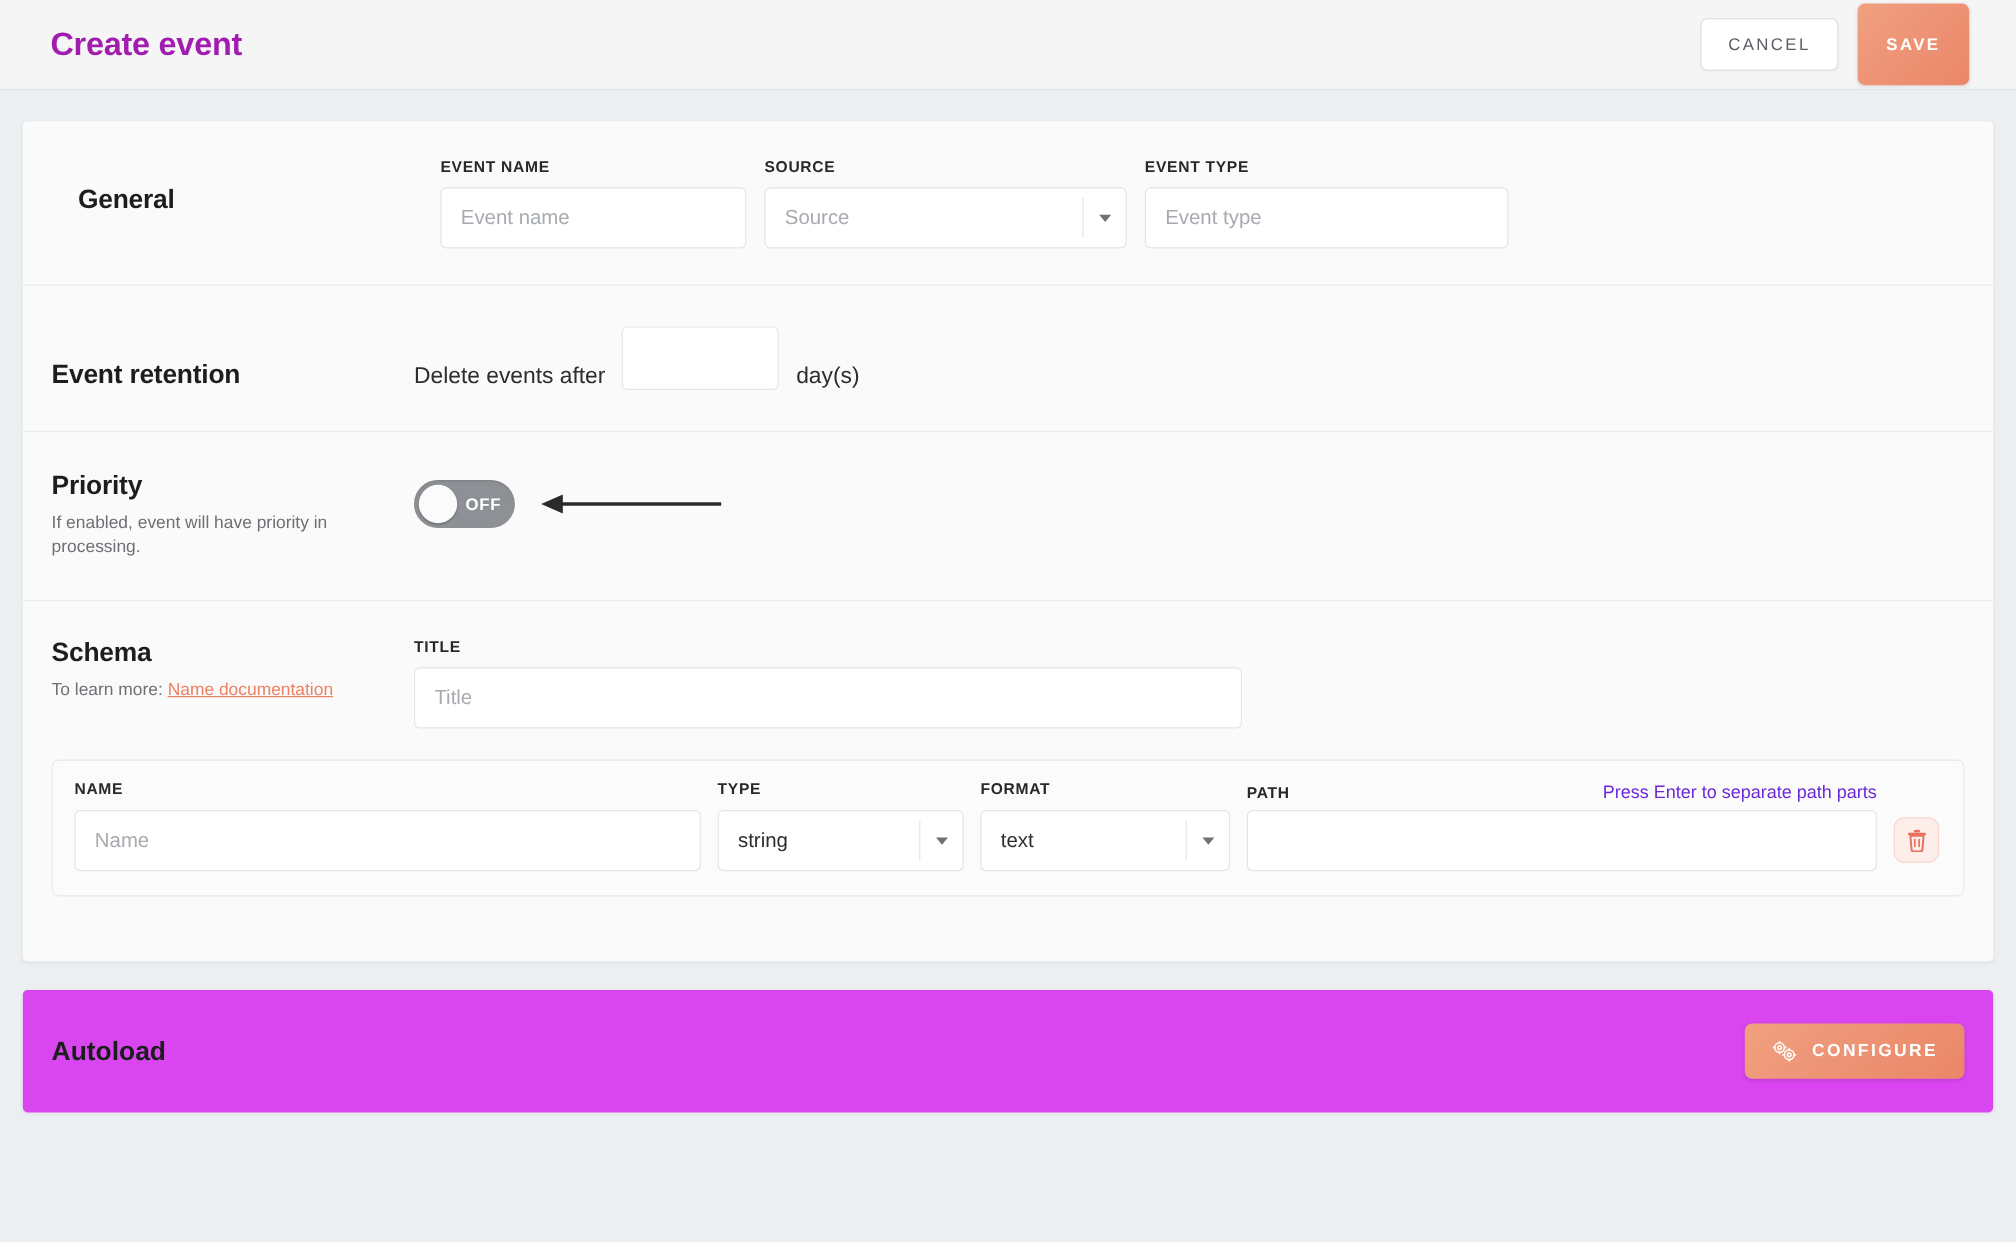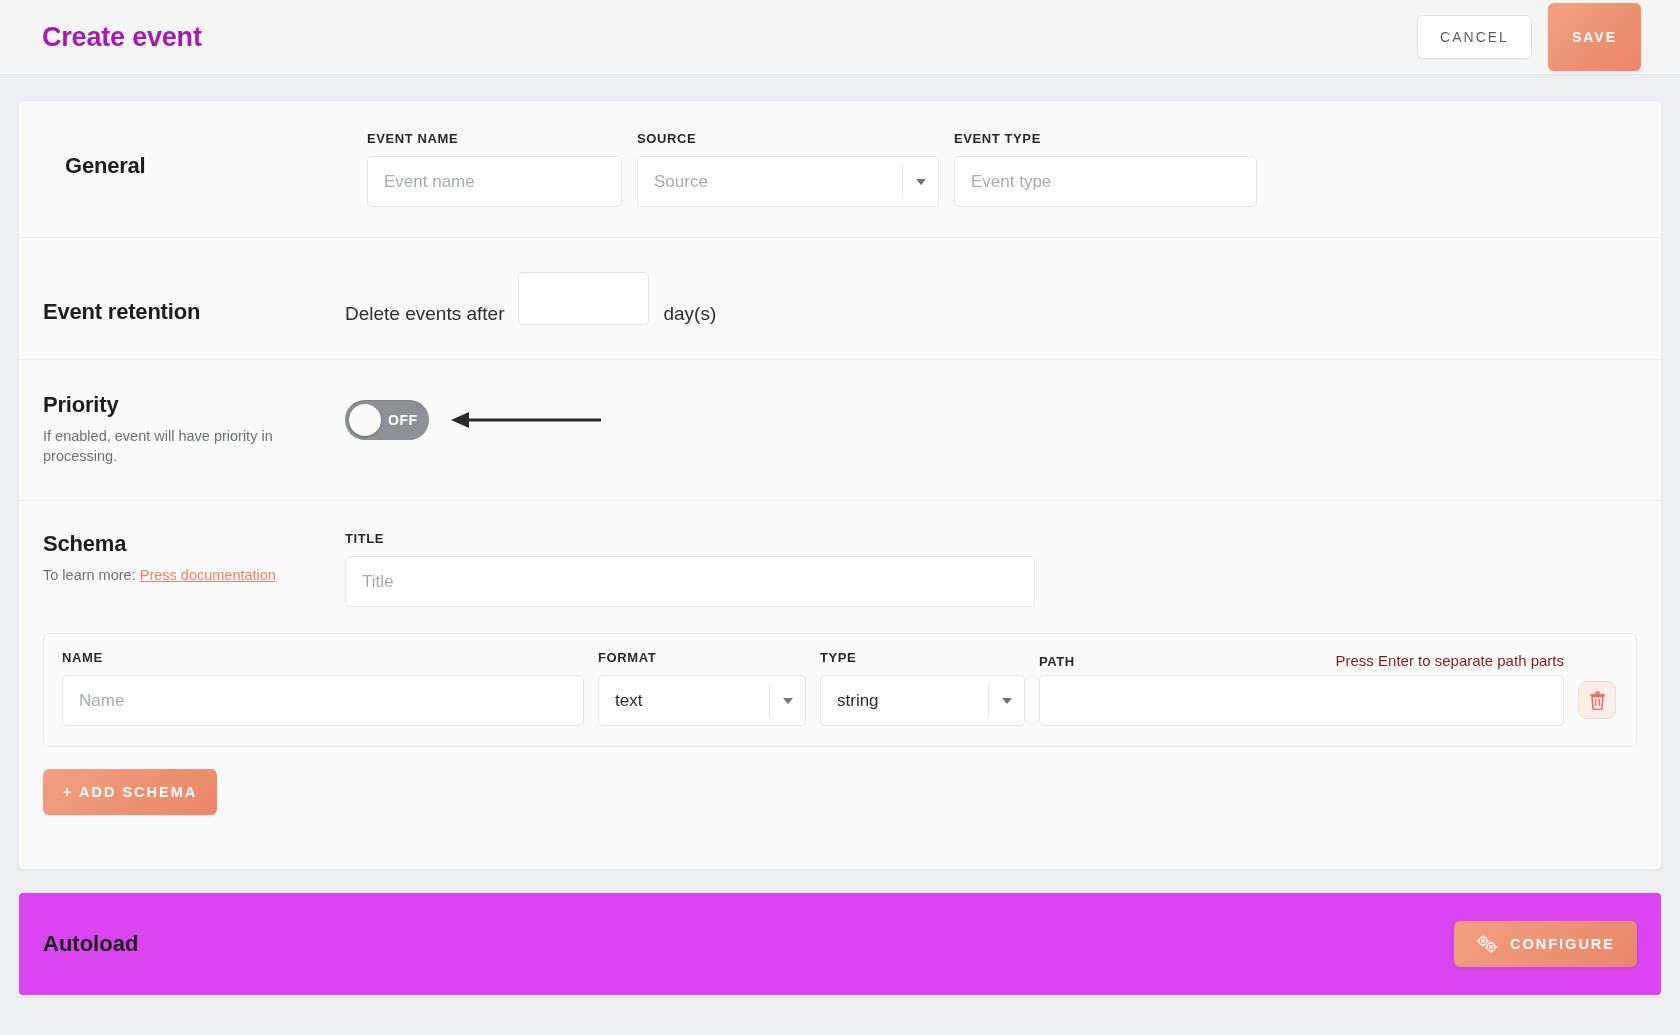--- a/index.html
+++ b/index.html
@@ -213,21 +213,21 @@
   .sb-format { width: 208px; }
   .sb-path { flex: 1; }
   .path-head {
     display: flex;
     align-items: baseline;
     justify-content: space-between;
     margin-bottom: 6px;
   }
   .path-hint {
     font-size: 15px;
-    color: #7f1d1d;
+    color: #6d28d9;
     font-weight: normal;
     letter-spacing: 0;
   }
   .sb-del { width: 40px; padding-bottom: 7px; }
   .del-btn {
     width: 38px; height: 38px;
     border-radius: 9px;
     background: #fdeeea;
     border: 1px solid #f7d9d1;
     display: flex;
@@ -347,48 +347,48 @@
         </svg>
       </div>
     </div>
   </div>
 
   <div class="section" style="padding-top:30px;padding-bottom:54px;">
     <div class="schema-row">
       <div class="schema-title-col">
         <div class="section-title">Schema</div>
         <div class="section-sub">
-          <span>To learn more: </span><a>Press documentation</a>
+          <span>To learn more: </span><a>Name documentation</a>
         </div>
       </div>
       <div class="schema-title-input">
         <span class="label">TITLE</span>
         <input class="field" type="text" placeholder="Title" style="">
       </div>
     </div>
 
     <div class="schema-box">
       <div class="sb-col sb-name">
         <span class="label">NAME</span>
         <input class="field" type="text" placeholder="Name" style="">
       </div>
 
+      <div class="sb-col sb-type">
+        <span class="label">TYPE</span>
+        <div class="select-wrap">
+          <input class="field" type="text" value="string" style="">
+          <div class="select-sep"></div>
+          <div class="caret"></div>
+        </div>
+      </div>
+
       <div class="sb-col sb-format">
         <span class="label">FORMAT</span>
         <div class="select-wrap">
           <input class="field" type="text" value="text" style="">
-          <div class="select-sep"></div>
-          <div class="caret"></div>
-        </div>
-      </div>
-
-      <div class="sb-col sb-type">
-        <span class="label">TYPE</span>
-        <div class="select-wrap">
-          <input class="field" type="text" value="string" style="">
           <div class="select-sep"></div>
           <div class="caret"></div>
         </div>
       </div>
 
       <div class="sb-col sb-path">
         <div class="path-head">
           <span class="label" style="margin-bottom:0;">PATH</span>
           <span class="path-hint">Press Enter to separate path parts</span>
         </div>
@@ -401,21 +401,20 @@
             <rect x="1" y="3" width="15" height="2" rx="1" fill="#e8705e"></rect>
             <rect x="6" y="0.5" width="5" height="2.2" rx="1" fill="#e8705e"></rect>
             <path d="M3 5.5 h11 l-1 11.5 a1.6 1.6 0 0 1 -1.6 1.5 h-5.8 a1.6 1.6 0 0 1 -1.6 -1.5 z" fill="none" stroke="#e8705e" stroke-width="1.6"></path>
             <rect x="6" y="8" width="1.4" height="7" rx="0.7" fill="#e8705e"></rect>
             <rect x="9.6" y="8" width="1.4" height="7" rx="0.7" fill="#e8705e"></rect>
           </svg>
         </div>
       </div>
     </div>
 
-    <button class="btn-add-schema">+ ADD SCHEMA</button>
   </div>
 </div>
 
 <div class="autoload-card">
   <div class="autoload-title">Autoload</div>
   <button class="btn-configure">
     <svg width="22" height="18" viewBox="0 0 22 18">
       <g fill="none" stroke="#ffffff" stroke-width="1.3">
         <circle cx="7" cy="6" r="4"></circle>
         <circle cx="7" cy="6" r="1.5"></circle>

